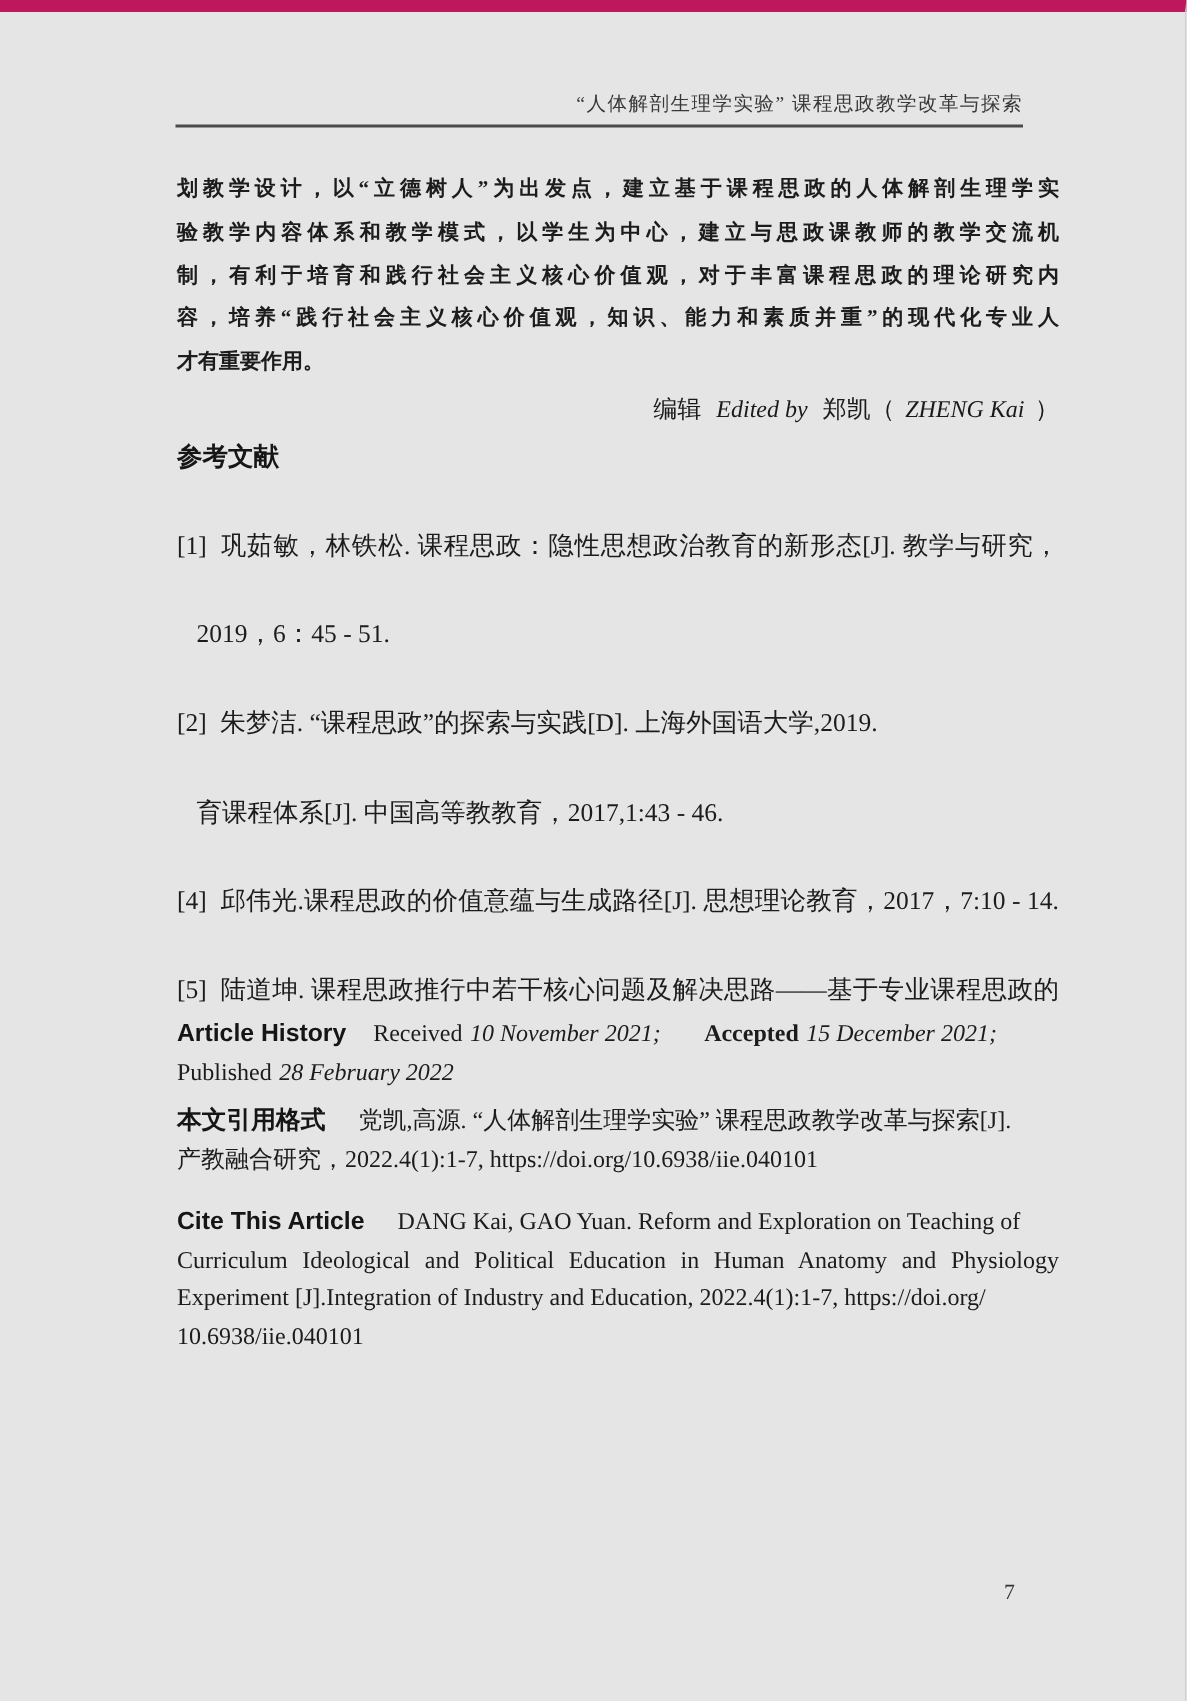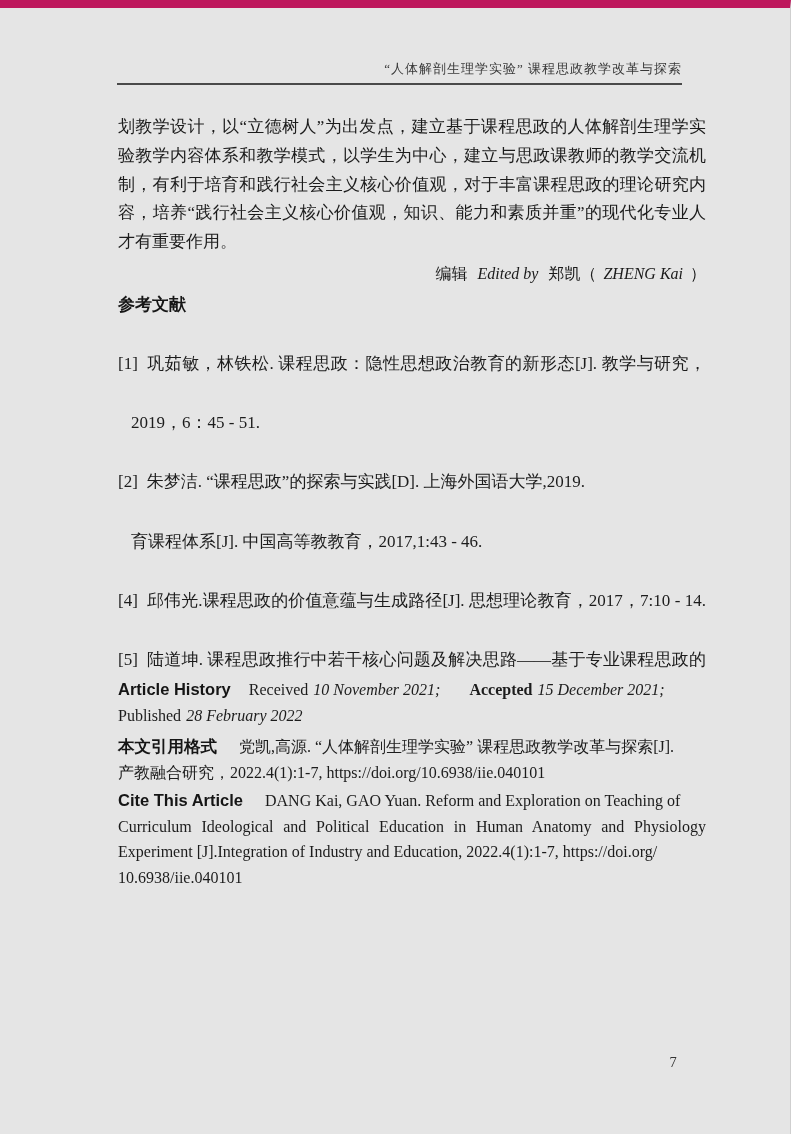--- a/index.html
+++ b/index.html
@@ -30,23 +30,24 @@
     position: absolute; top: 75px; left: 117px;
     width: 565px; height: 2px;
     background: #4a4a4a;
   }
   
   .content {
     position: absolute; left: 118px; top: 0; width: 588px;
   }
   .para { margin-top: 105px; }
   .pline {
-    font-size: 17px; line-height: 28.8px;
+    font-size: 14px; line-height: 28.8px;
     text-align: justify;
     color: #1c1c1c;
+    font-weight: bold;
   }
   .pline.fill { text-align-last: justify; }
   .editor-line {
     margin-top: 3px;
     line-height: 28px;
     text-align: right;
     font-size: 16px;
     white-space: nowrap;
   }
   .editor-line .seg { margin-left: 6px; }
@@ -75,21 +76,21 @@
     font-family: "Liberation Sans", sans-serif;
     font-weight: bold;
     font-size: 16.5px;
     color: #151515;
   }
   .serif-it { font-style: italic; }
   .gap-lg { margin-left: 18px; text-align: center; }
   .gap-md { margin-left: 29px; font-weight: bold; }
   .gap-sm { margin-left: 5px; }
   .cit-cn { margin-top: 6px; }
-  .cit-en { margin-top: 3px; }
+  .cit-en { margin-top: 16px; }
   .cline {
     font-size: 16px; line-height: 25.5px;
     text-align: justify;
     color: #1c1c1c;
   }
   .cline.fill { text-align-last: justify; }
   .label-cjk {
     font-weight: bold;
     font-size: 16.5px;
     color: #151515;

